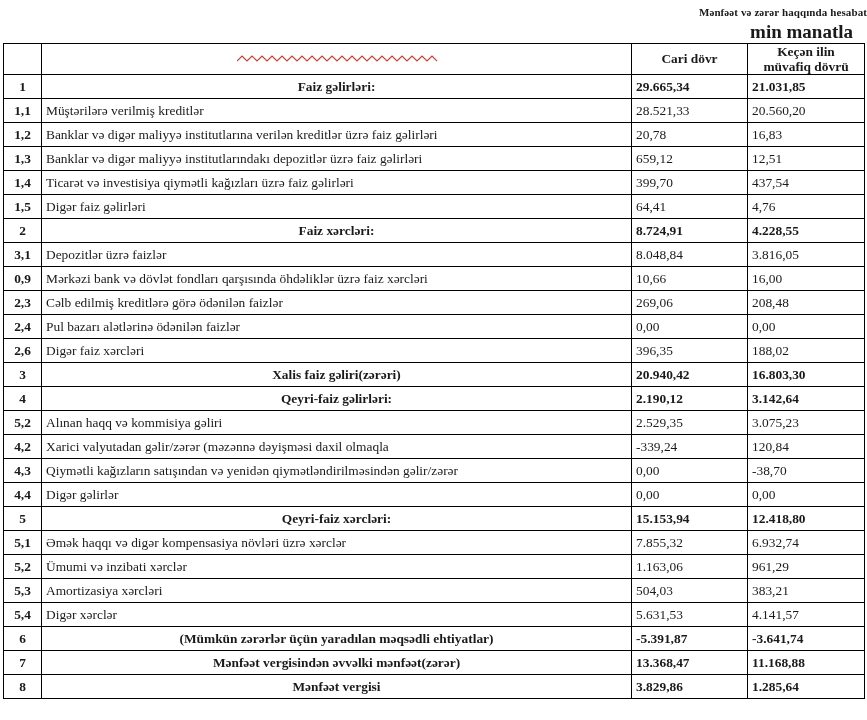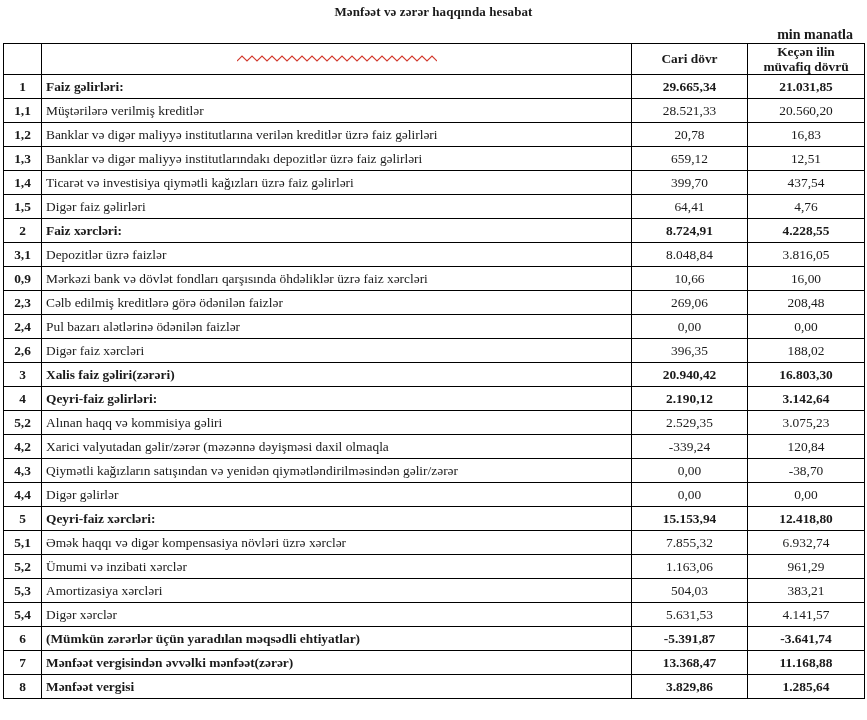--- a/index.html
+++ b/index.html
@@ -17,32 +17,32 @@
   .sheet {
     position: relative;
     width: 867px;
     height: 720px;
     box-sizing: border-box;
   }
   .title-bar {
     height: 23px;
     display: flex;
     align-items: center;
-    justify-content: center;
-    font-weight: bold;
-    font-size: 13px;
+    justify-content: flex-end;
+    font-weight: bold;
+    font-size: 11px;
     letter-spacing: 0.1px;
   }
   .unit-bar {
     height: 20px;
     display: flex;
     align-items: flex-end;
     justify-content: flex-end;
     padding-right: 14px;
-    font-size: 14px;
+    font-size: 19px;
     font-weight: bold;
     box-sizing: border-box;
   }
   table.report {
     border-collapse: collapse;
     table-layout: fixed;
     width: 861px;
     margin-left: 3px;
     font-size: 13.4px;
   }
@@ -74,23 +74,23 @@
     width: 200px;
     height: 12px;
     color: #d23b2f;
   }
   .idx {
     text-align: center;
     font-weight: bold;
   }
   .idx.bold { font-weight: bold; }
   .name { text-align: left; }
-  .name.bold { font-weight: bold; }
+  .name.bold { font-weight: bold; text-align: center; }
   .val {
-    text-align: center;
+    text-align: left;
     padding-right: 6px;
   }
   .val.bold { font-weight: bold; }
 </style>
 </head>
 <body>
 
 <div class="sheet">
 
   <div class="title-bar">

